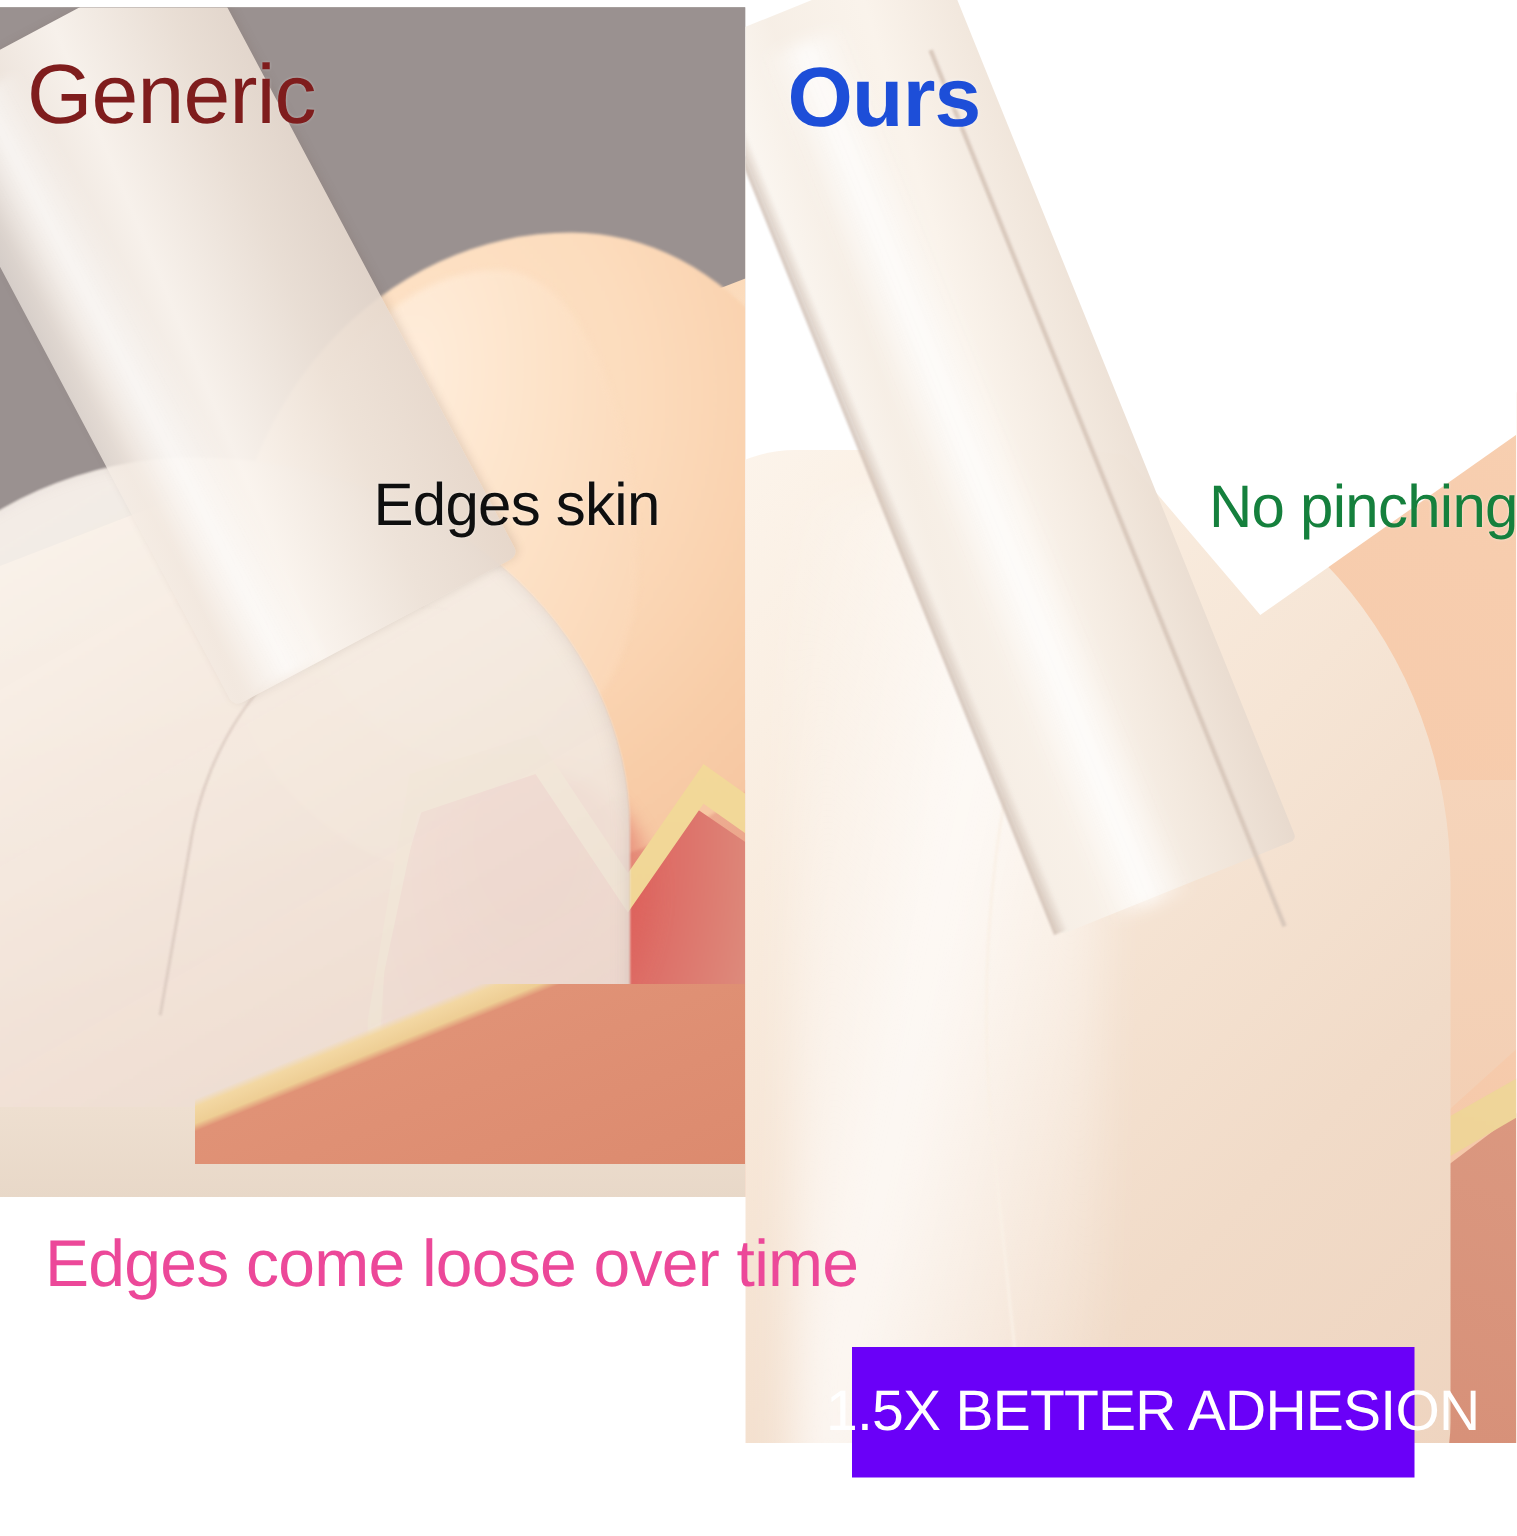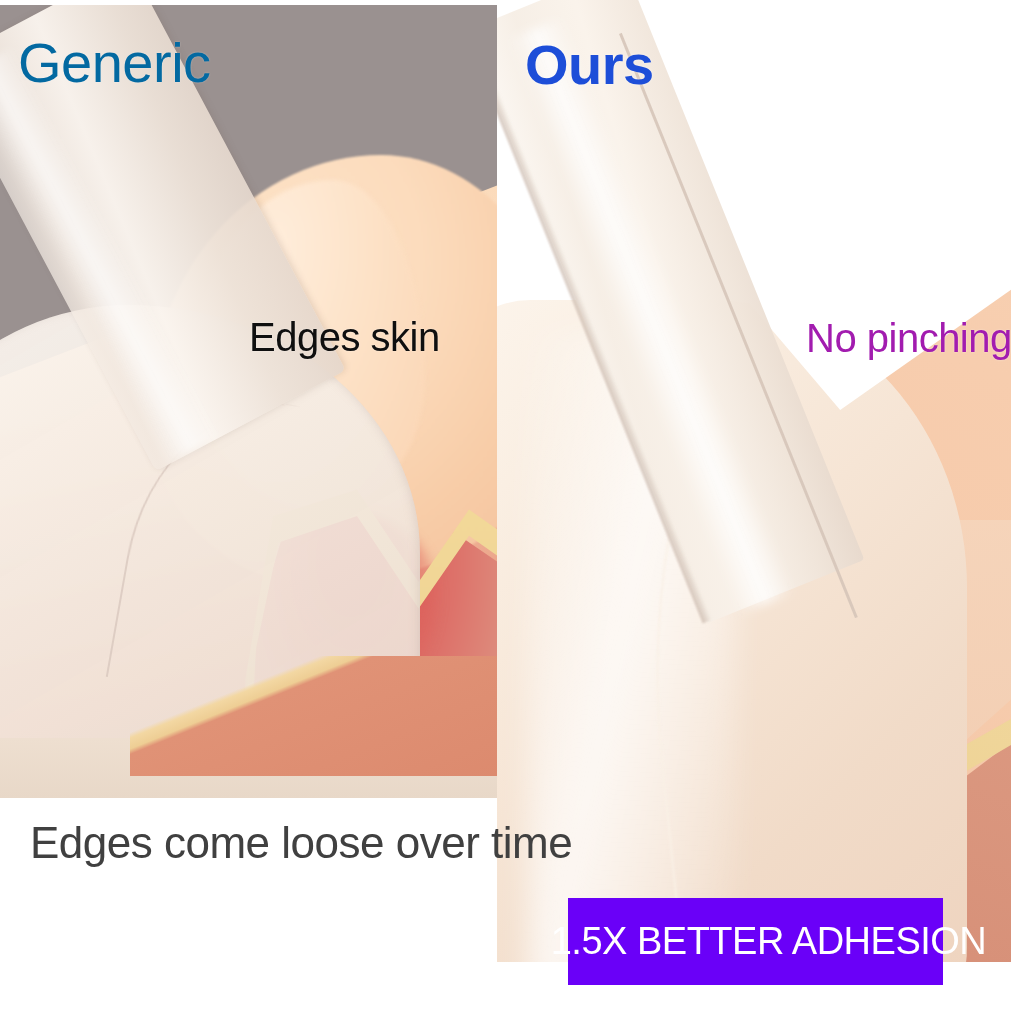--- a/index.html
+++ b/index.html
@@ -309,48 +309,48 @@
   .label {
     position: absolute;
     font-family: "Liberation Sans", sans-serif;
     font-weight: 400;
     white-space: nowrap;
     letter-spacing: -0.5px;
   }
   .lbl-generic {
     left: 18px; top: 30px;
     font-size: 56px;
-    color: #0369a1;
+    color: #7f1d1d;
     text-shadow: 0 0 2px rgba(255,255,255,0.35);
   }
   .lbl-ours {
     left: 525px; top: 32px;
     font-size: 56px;
     color: #1d4ed8;
     font-weight: 700;
     text-shadow: 0 0 3px rgba(255,255,255,0.5);
   }
   .lbl-pulls {
     left: 249px; top: 315px;
     font-size: 40px;
     color: #0f0f0f;
     font-weight: 400;
     text-shadow: 0 0 2px rgba(255,255,255,0.45);
   }
   .lbl-nopinch {
     left: 806px; top: 316px;
     font-size: 40px;
-    color: #a21caf;
+    color: #15803d;
     font-weight: 400;
     text-shadow: 0 0 2px rgba(255,255,255,0.55);
   }
   .lbl-edges {
     left: 30px; top: 818px;
     font-size: 44px;
-    color: #404040;
+    color: #ec4899;
     font-weight: 400;
   }
 
   
   .banner {
     position: absolute;
     left: 568px;
     top: 898px;
     width: 375px;
     height: 87px;

